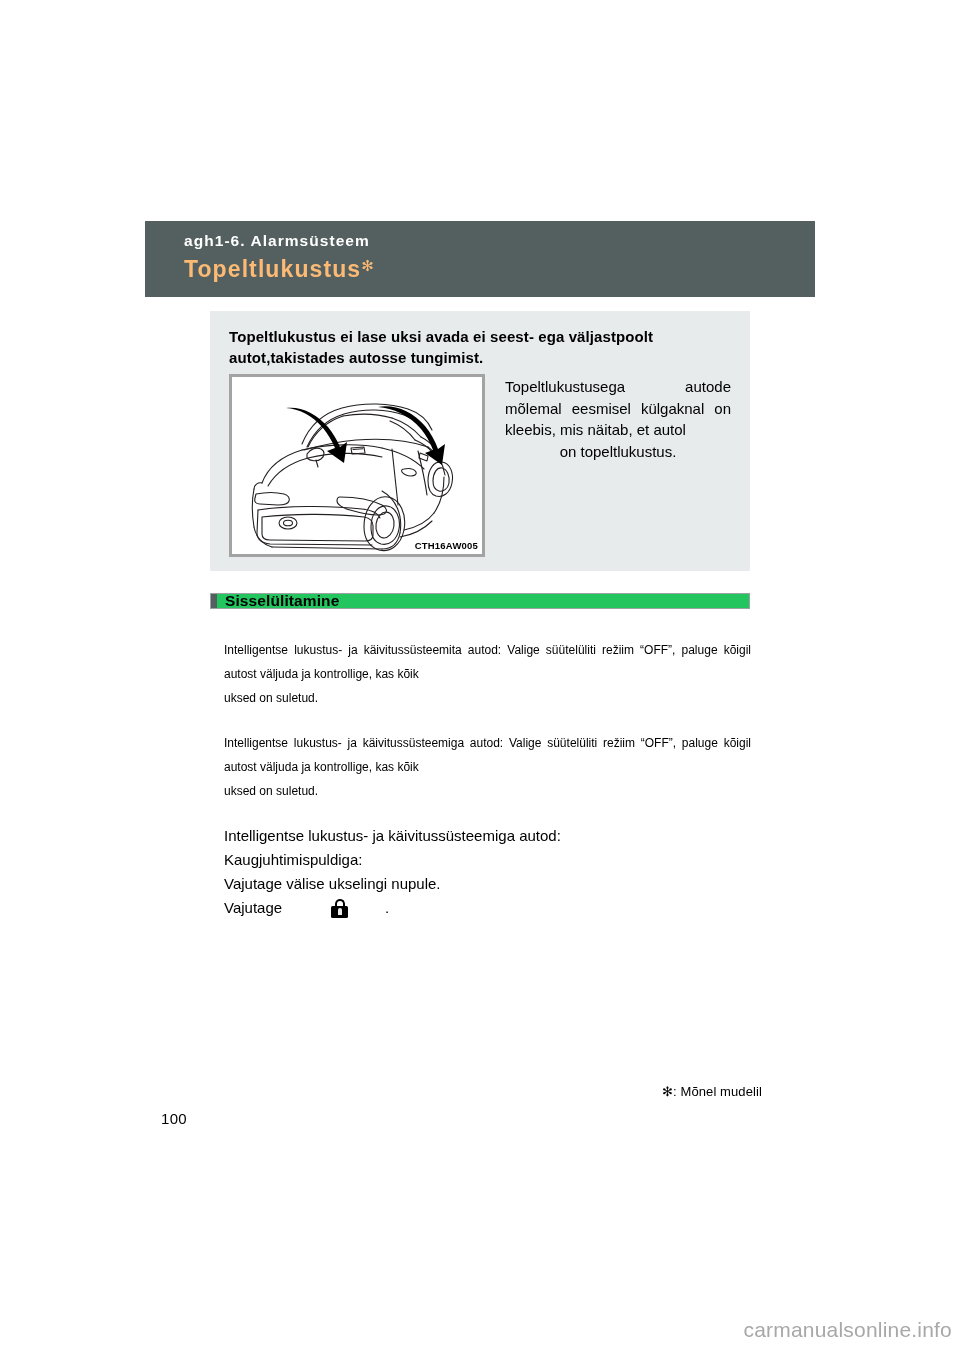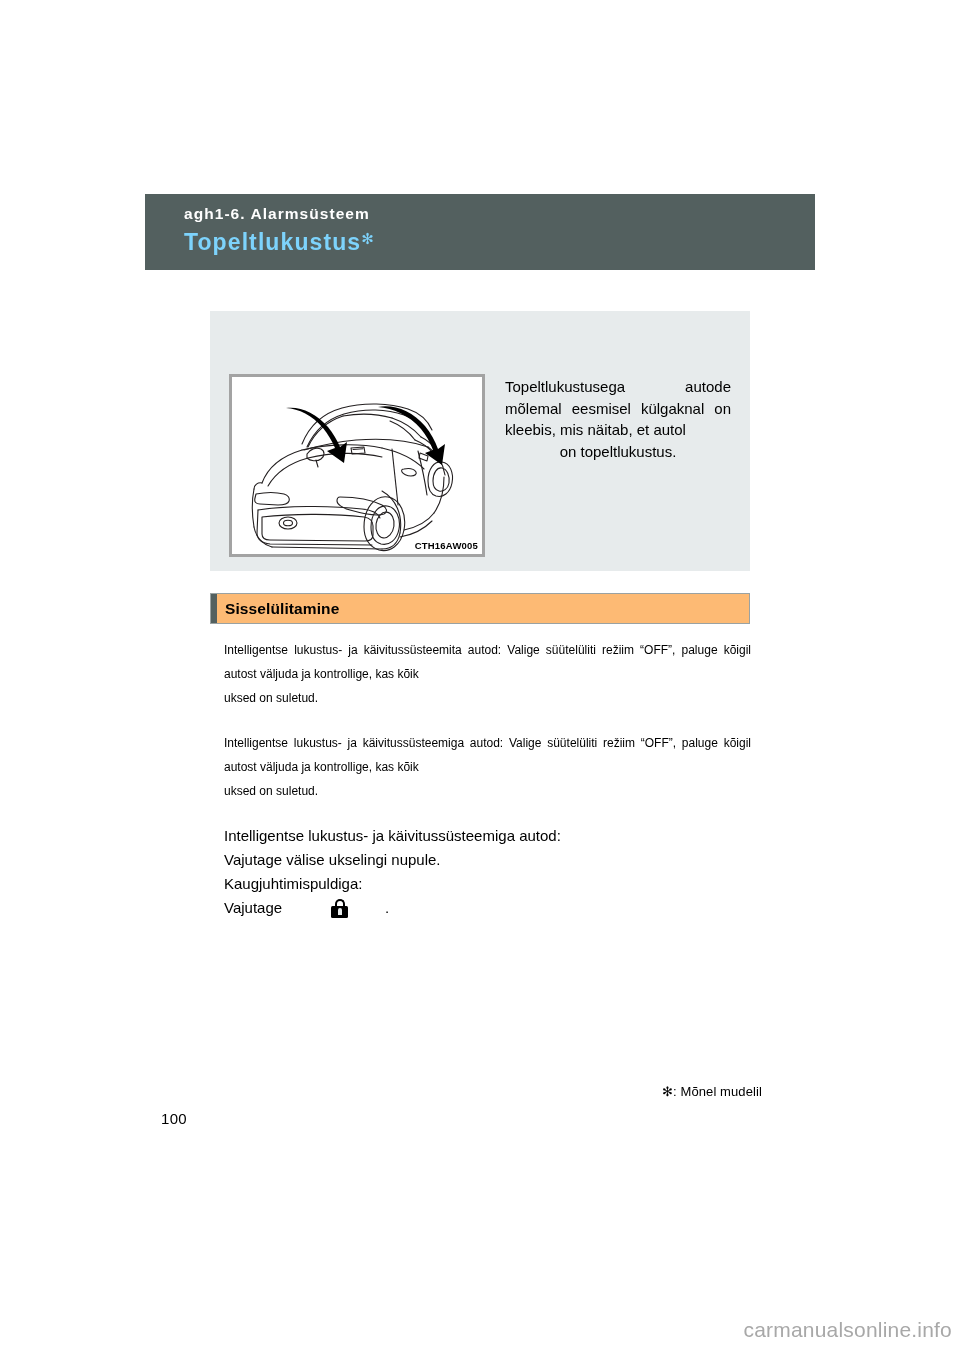--- a/index.html
+++ b/index.html
@@ -19,40 +19,40 @@
   .page {
     position: absolute;
     inset: 0;
     background: #ffffff;
   }
 
   
   .header-bar {
     position: absolute;
     left: 145px;
-    top: 194px;
+    top: 221px;
     width: 670px;
     height: 76px;
     background: #53605f;
     box-sizing: border-box;
     padding: 12px 0 0 39px;
   }
   .header-chapter {
     font-size: 15.5px;
     font-weight: bold;
     color: #ffffff;
     letter-spacing: 1.05px;
     line-height: 1;
     margin: 0;
     white-space: nowrap;
   }
   .header-title {
     font-size: 23px;
     font-weight: bold;
-    color: #7dd3fc;
+    color: #fdba74;
     letter-spacing: 1.1px;
     line-height: 1;
     margin: 9px 0 0 0;
     white-space: nowrap;
   }
   .header-title .ast {
     font-size: 15px;
     vertical-align: 42%;
     letter-spacing: 0;
     font-weight: normal;
@@ -123,24 +123,24 @@
     margin: 0;
   }
   .figure-text .last-line { display: block; text-align: center; }
 
   
   .section-head {
     position: absolute;
     left: 210px;
     top: 593px;
     width: 540px;
-    height: 31px;
+    height: 16px;
     border: 1px solid #9aa2a2;
     box-sizing: border-box;
-    background: #fdba74;
+    background: #22c55e;
     display: flex;
     align-items: center;
     text-align: center;
   }
   .section-head-accent {
     width: 6px;
     height: 100%;
     background: #53605f;
     flex: 0 0 auto;
   }
@@ -254,20 +254,24 @@
 
 <div class="page">
 
   <div class="header-bar">
     <div class="header-chapter">agh1-6. Alarmsüsteem</div>
     <div class="header-title"><span>Topeltlukustus</span><span class="ast">✻</span></div>
   </div>
 
   <div class="callout">
 
+    <p class="callout-lead">
+      <span>Topeltlukustus ei lase uksi avada ei seest- ega väljastpoolt</span>
+      <span class="lead-l2">autot,takistades autosse tungimist.</span>
+    </p>
 
     <div class="callout-body">
 
       <div class="figure">
         <svg width="254" height="181" viewBox="0 0 254 181">
           <g fill="none" stroke="#231f20" stroke-width="1.1" stroke-linejoin="round" stroke-linecap="round">
 
             <path d="M70 67 C78 47 92 36 110 31 C132 25 158 26 176 32 C188 36 196 44 200 53"></path>
             <path d="M75 70 C83 52 96 42 112 37 C133 31 155 32 172 38 C183 42 190 49 194 57"></path>
 
@@ -368,22 +372,22 @@
     </p>
 
     <p class="para">
       <span>Intelligentse lukustus- ja käivitussüsteemiga autod: Valige süütelüliti</span>
       <span>režiim “OFF”, paluge kõigil autost väljuda ja kontrollige, kas kõik</span>
       <span class="last-line">uksed on suletud.</span>
     </p>
 
     <div>
       <div class="para-plain">Intelligentse lukustus- ja käivitussüsteemiga autod:</div>
+      <div class="para-plain">Kaugjuhtimispuldiga:</div>
       <div class="para-plain">Vajutage välise ukselingi nupule.</div>
-      <div class="para-plain">Kaugjuhtimispuldiga:</div>
       <div class="lock-line">
         <span>Vajutage</span>
         <span class="lock-icon">
           <span class="lock-shackle"></span>
           <span class="lock-body"></span>
           <span class="lock-key"></span>
         </span>
         <span>.</span>
       </div>
     </div>

